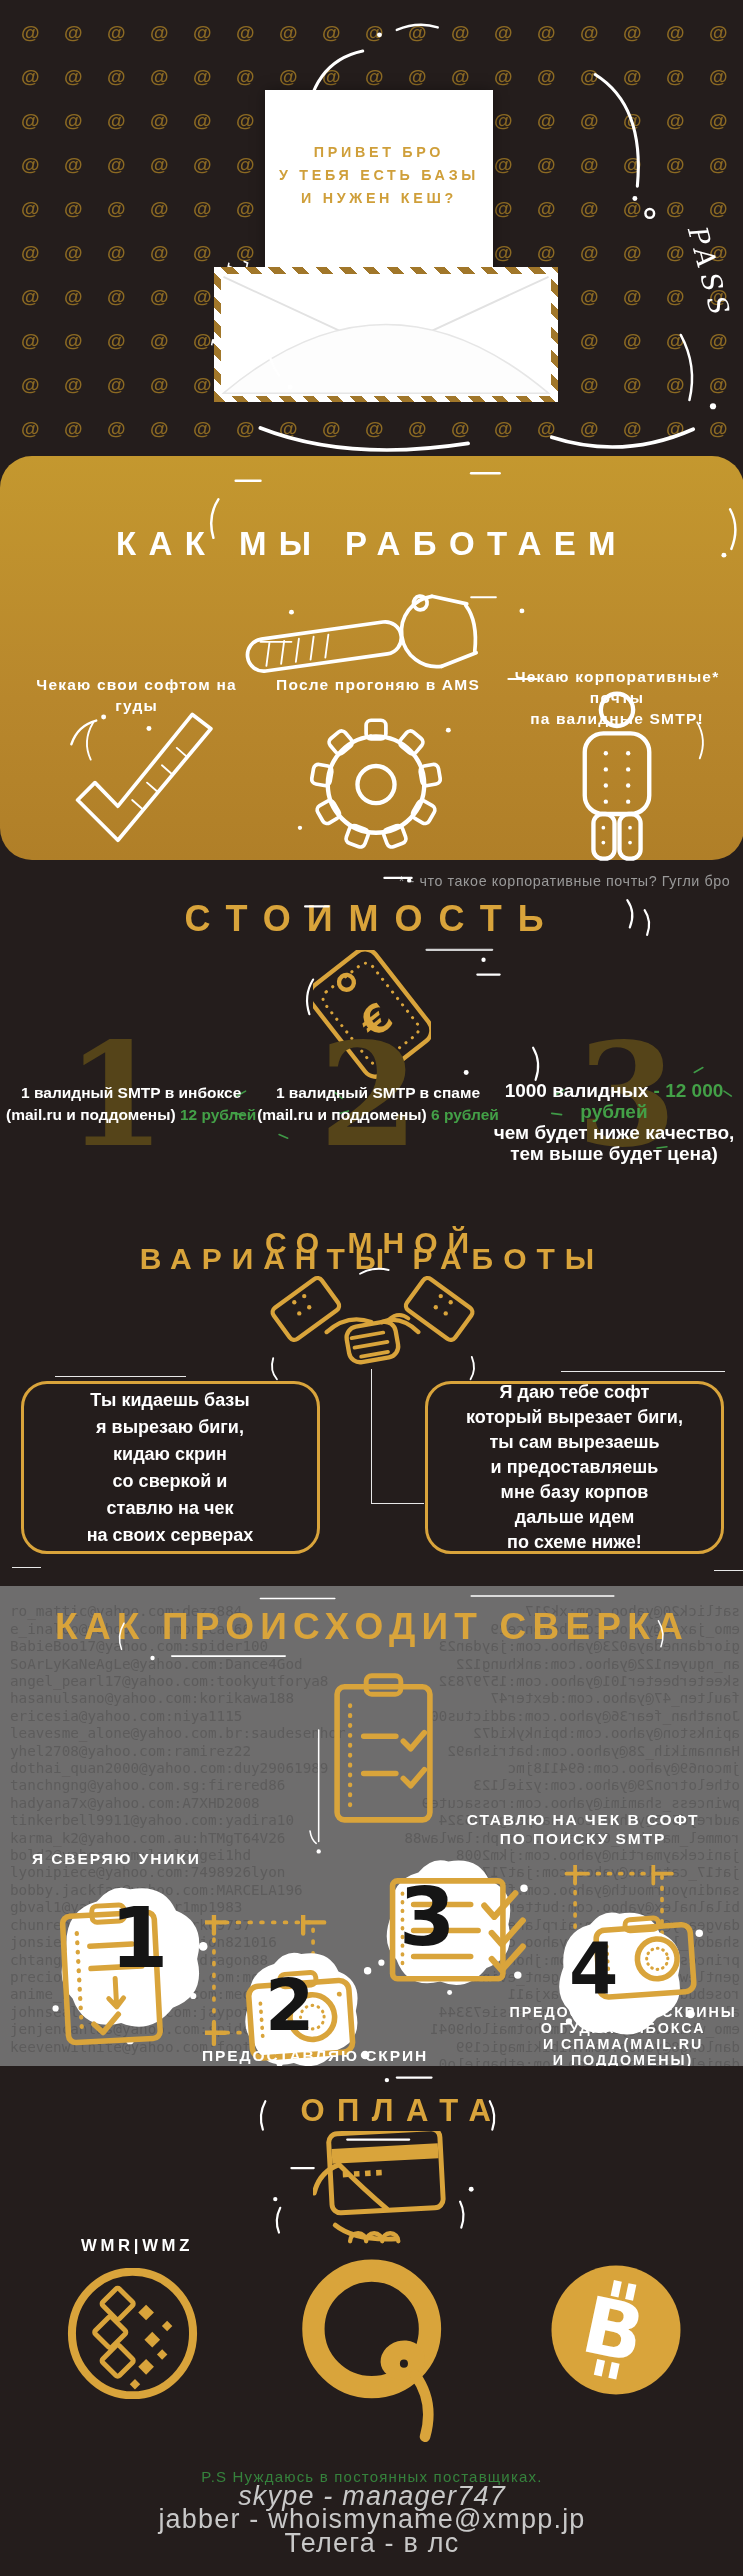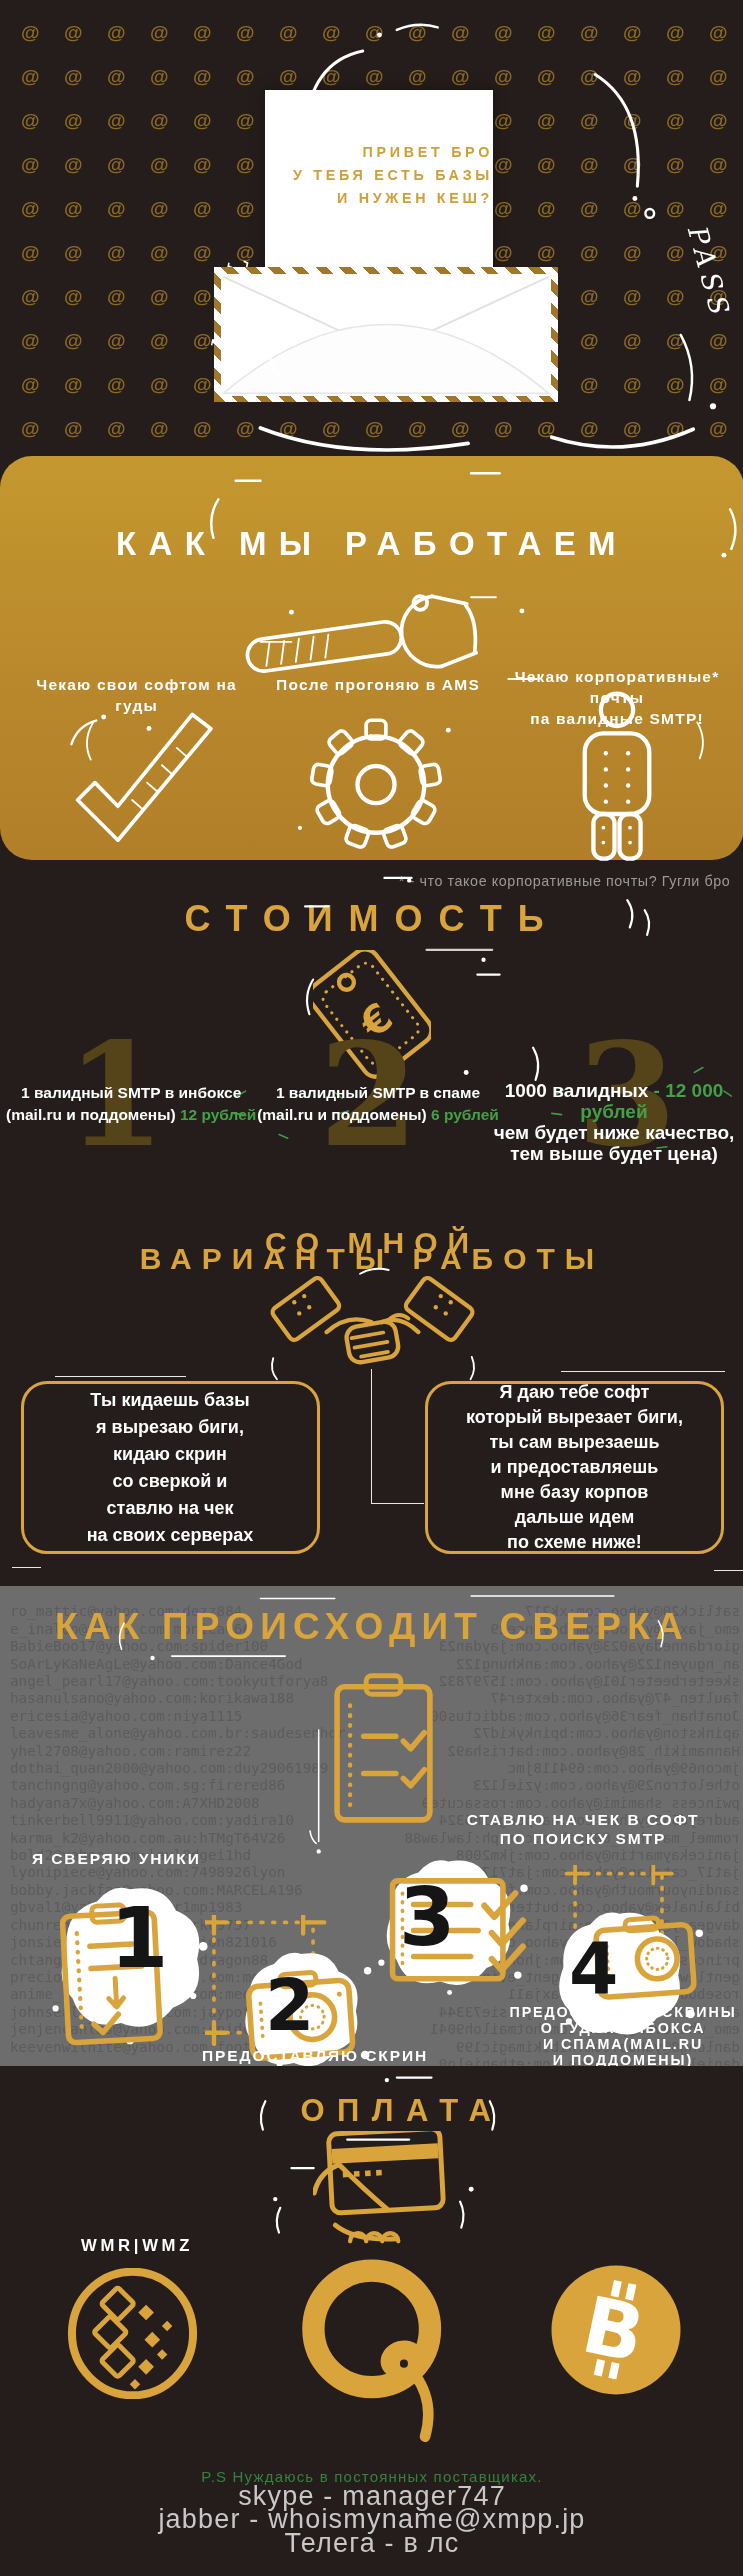--- a/index.html
+++ b/index.html
@@ -8,21 +8,21 @@
   .abs{position:absolute;}
   .pre{white-space:pre-line;}
   .ctr{text-align:center;}
   
   .at-grid{left:8.7px;top:11px;width:732px;height:434px;display:flex;flex-wrap:wrap;align-content:flex-start;z-index:0;}
   .at-grid span{width:43px;height:44px;display:flex;align-items:center;justify-content:center;
         color:#8c6a23;font-size:19px;font-weight:bold;}
   .letter{left:265px;top:90px;width:228px;height:206px;background:#fff;z-index:2;
         box-shadow:0 0 13.6px rgba(0,0,0,.35);}
   .letter-text{padding-top:51px;color:#cf9f3a;font-weight:800;font-size:14.3px;letter-spacing:3.7px;
-        line-height:23px;text-align:right;}
+        line-height:23px;text-align:center;}
   .env-body{left:214px;top:267px;width:344px;height:135px;z-index:3;
         background:repeating-linear-gradient(45deg,#a1772a 0 8px,#fff 8px 16.7px);}
   .env-inner{left:6.8px;top:6.8px;width:330px;height:122px;background:#fff;}
   .script-word{color:#fff;font-family:"DejaVu Serif",serif;font-style:italic;font-size:27px;
         letter-spacing:6.2px;z-index:2;}
   
   .gold-panel{left:0;top:456px;width:744px;height:404px;border-radius:32px;
         background:linear-gradient(180deg,#c4982f 0%,#b8872c 60%,#b07f28 100%);z-index:1;}
   .gold-title{width:100%;top:69px;color:#fff;font-weight:800;font-size:33px;letter-spacing:12.4px;text-align:center;}
   .work-label{color:#fff;font-weight:700;font-size:15.5px;letter-spacing:1.2px;line-height:21px;text-align:center;}
@@ -738,18 +738,18 @@
     <g transform="rotate(12 108 108)" fill="#fff">
       <text x="104" y="152" text-anchor="middle" font-family="DejaVu Sans,sans-serif" font-weight="bold" font-size="126">B</text>
       <rect x="88" y="30" width="13" height="26"></rect>
       <rect x="112" y="30" width="13" height="26"></rect>
       <rect x="88" y="160" width="13" height="26"></rect>
       <rect x="112" y="160" width="13" height="26"></rect>
     </g>
   </svg>
 
   <div class="abs footer-ps">P.S Нуждаюсь в постоянных поставщиках.</div>
-  <div class="abs footer-line" style="top:2485px;">skype - manager747</div>
+  <div class="abs footer-line" style="top:2485px;font-style:italic;">skype - manager747</div>
   <div class="abs footer-line" style="top:2508px;">jabber - whoismyname@xmpp.jp</div>
   <div class="abs footer-line" style="top:2532px;">Телега - в лс</div>
 
 </div>
 
 
 </body></html>

